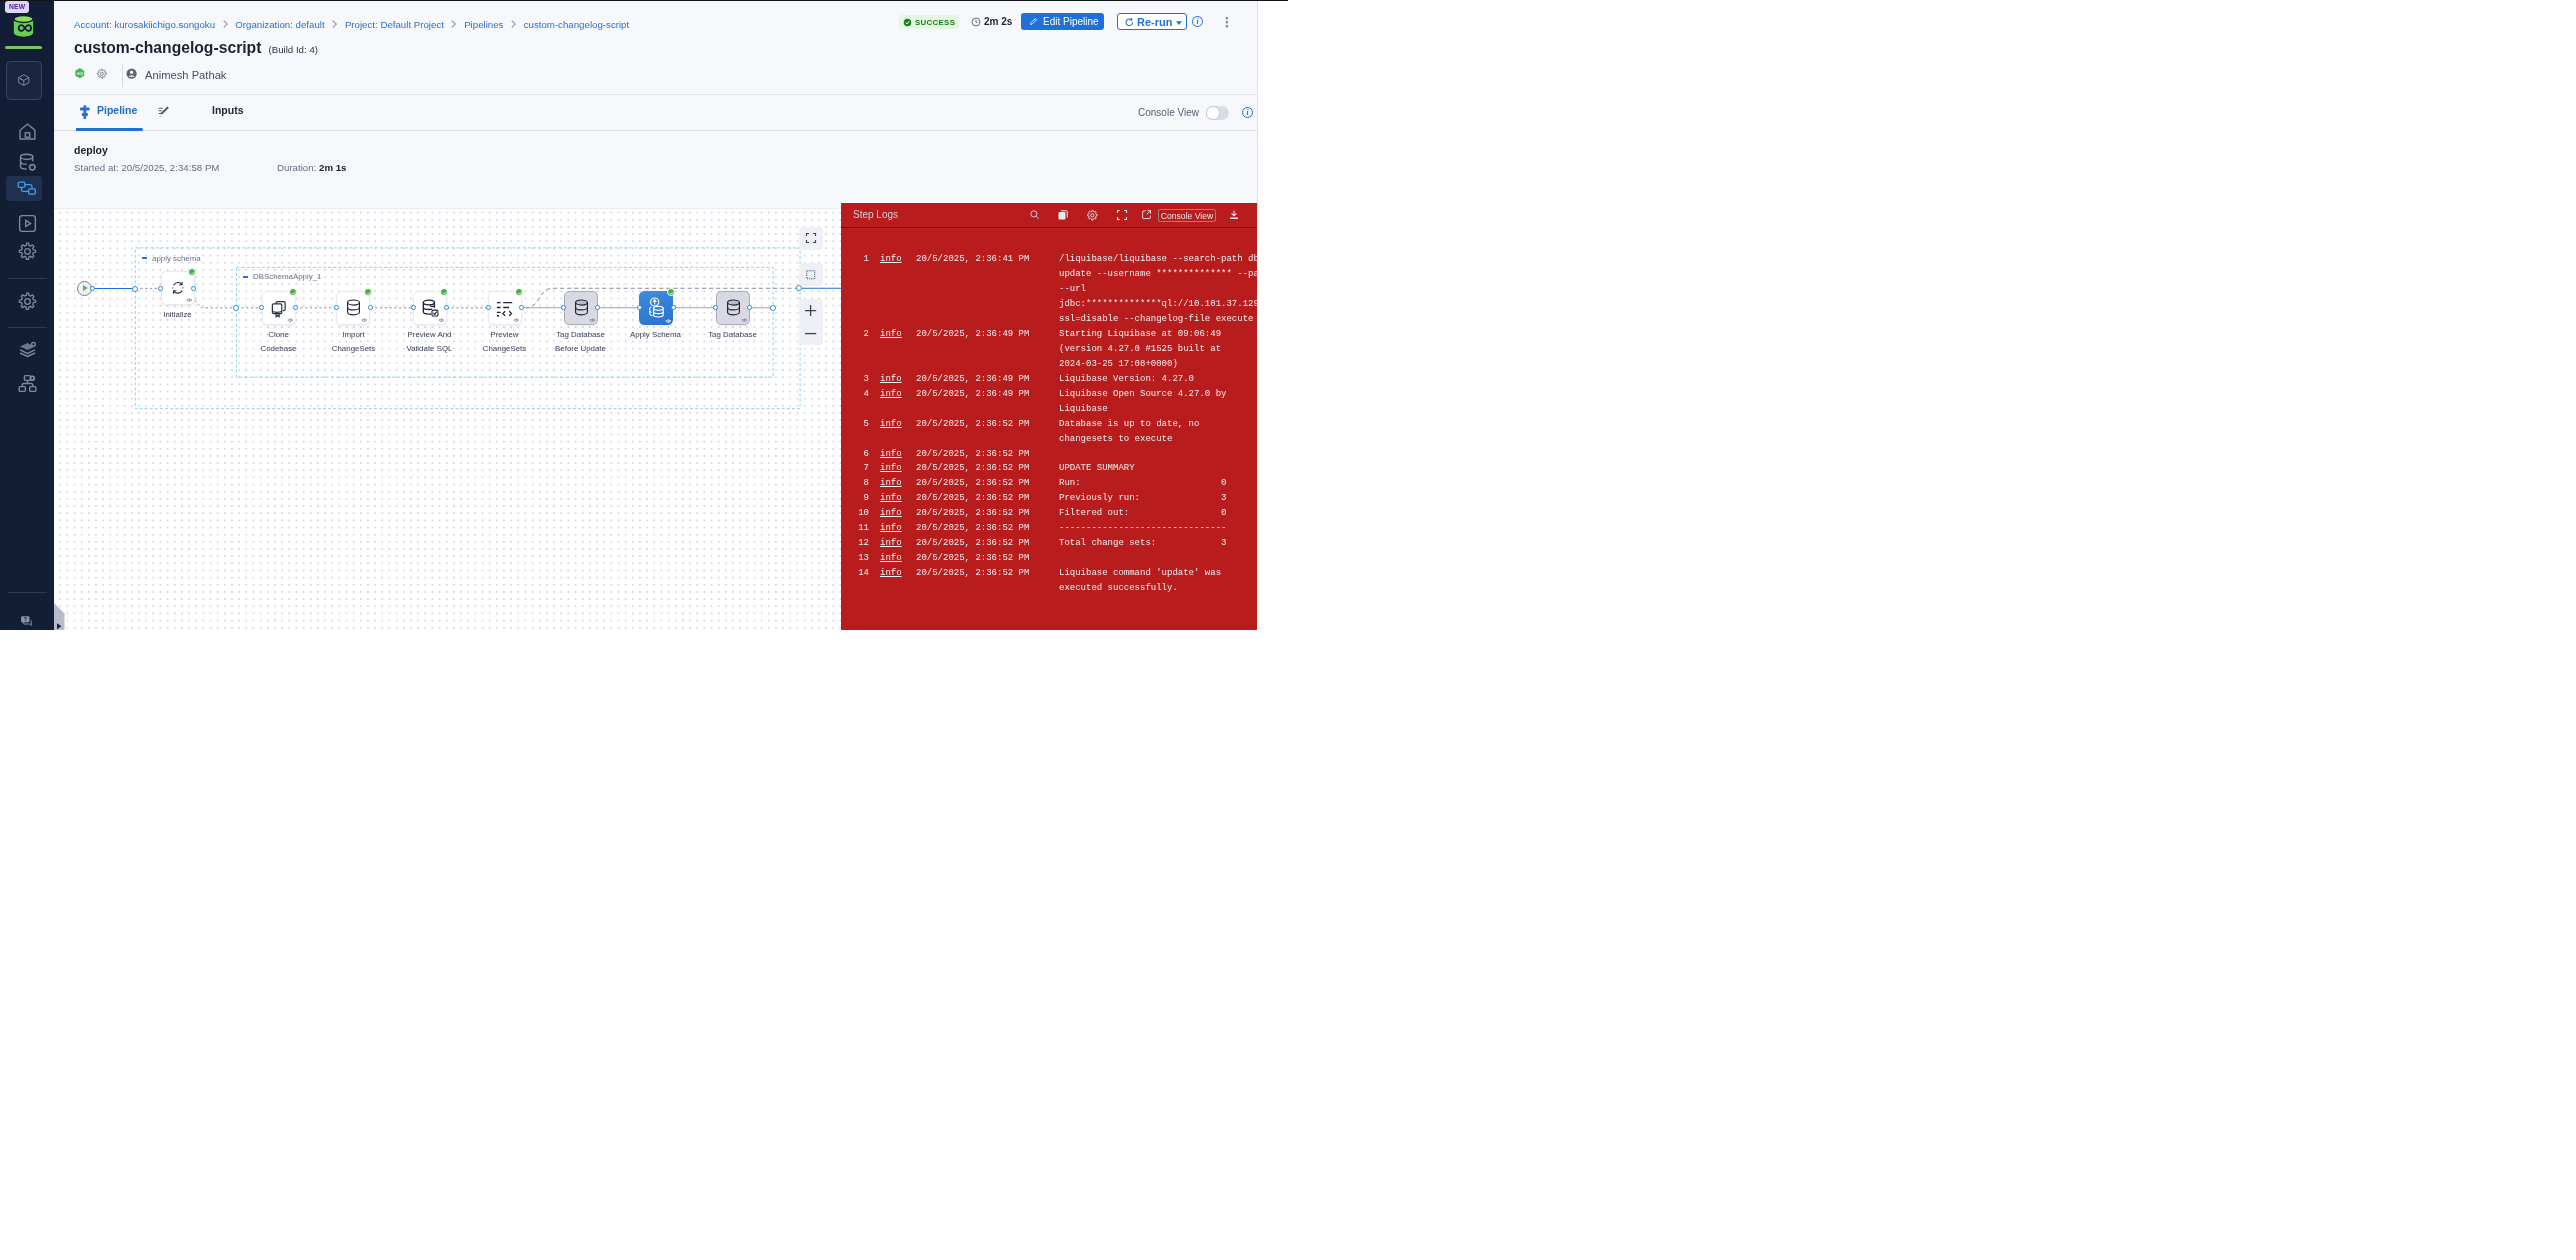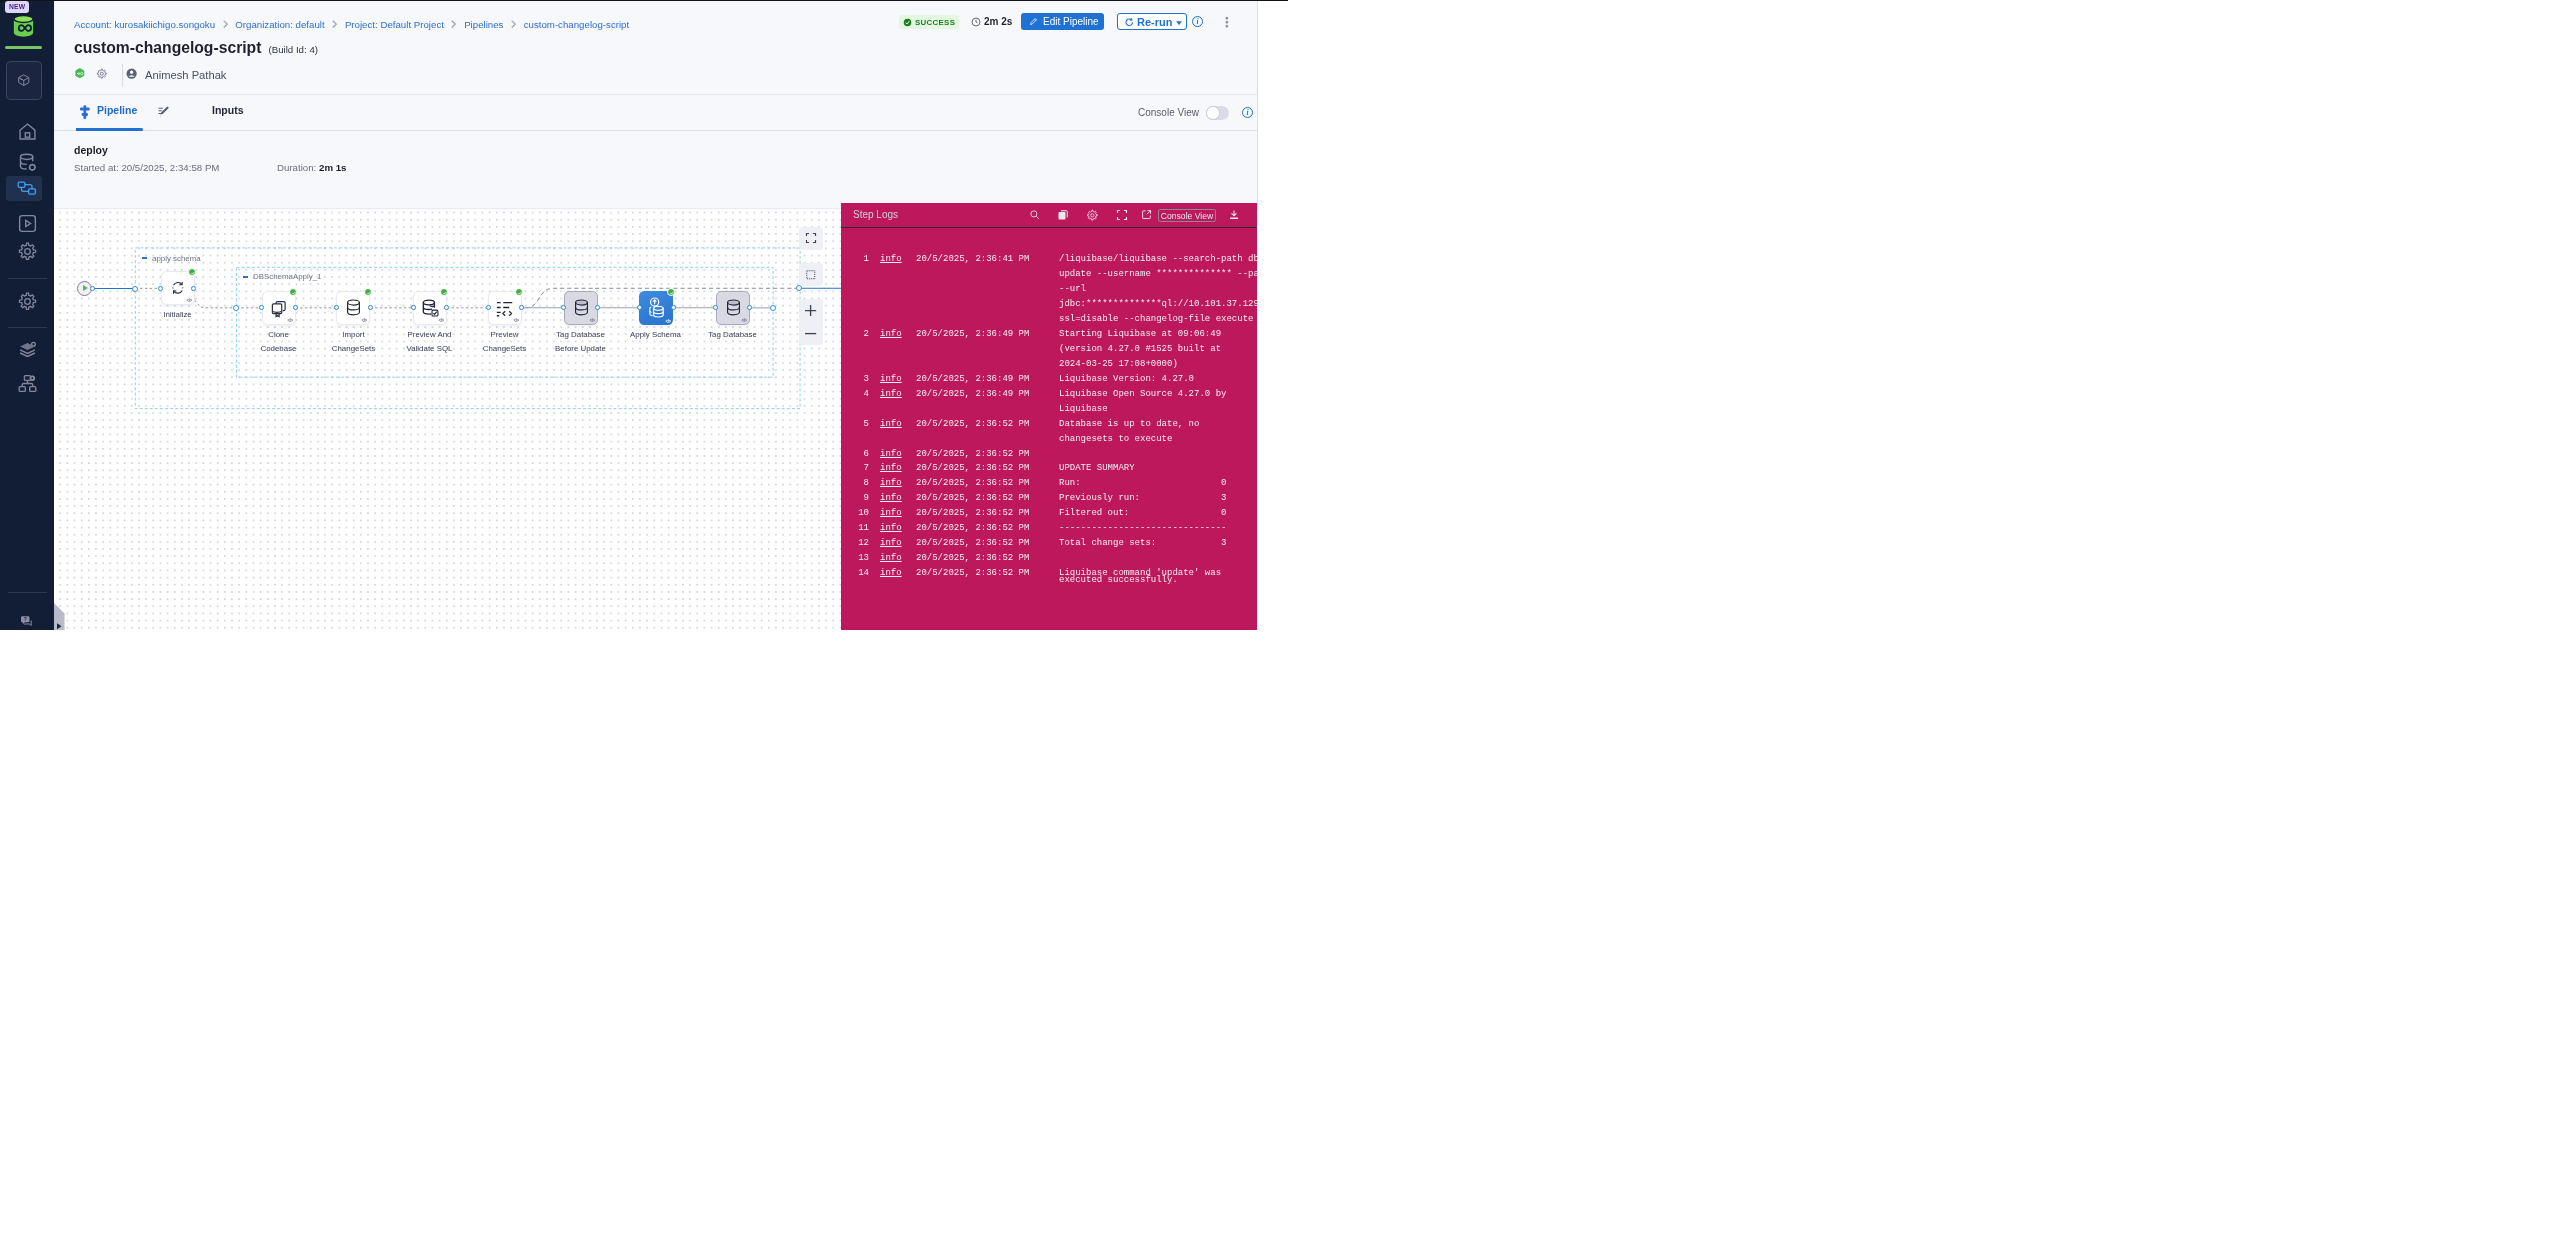--- a/index.html
+++ b/index.html
@@ -5,21 +5,21 @@
 html,body { width:1288px; height:630px; overflow:hidden; font-family:"Liberation Sans", sans-serif; background:#ffffff; }
 #page { position:absolute; inset:0; }
 .abs { position:absolute; }
 #topstrip { left:0; top:0; width:1288px; height:1.3px; background:#111318; z-index:40; }
 #sidebar { left:0; top:0; width:54px; height:630px; background:#121e36; }
 #appmain { left:54px; top:1.3px; width:1204px; height:629px; background:#f7f8fb; border-right:0.7px solid #dcdee8; }
 svg { display:block; }
 .navicon { position:absolute; left:16.5px; width:21px; height:21px; color:#818699; }
 .bcrumb { color:#2b6fd2; }
 .sep { display:inline-block; width:5.2px; height:8.2px; margin:0 7.5px; background:none; position:relative; top:0.7px; }
-#logpanel { position:absolute; left:841px; top:203px; width:416px; height:427px; background:#be185d; color:#f1f1f3; }
+#logpanel { position:absolute; left:841px; top:203px; width:416px; height:427px; background:#b91c1c; color:#f1f1f3; }
 .lrow { position:absolute; left:0; width:416px; height:15px; font-family:"Liberation Mono", monospace; font-size:9px; line-height:15px; white-space:pre; }
 .lnum { position:absolute; right:388px; text-align:right; }
 .linfo { position:absolute; left:39px;text-decoration:underline; }
 .lts { position:absolute; left:75px; }
 .lmsg { position:absolute; left:218px; }
 .node { position:absolute; width:34px; height:34px; background:#fff; border:0.7px solid #e9eaf1; border-radius:5.2px; box-shadow:0 1.5px 3px rgba(40,41,61,.06); }
 .node.gray { background:#d8d9e3; border:1.1px solid #a8aaba; }
 .node.blue { background:linear-gradient(160deg,#3c8ce0,#2a72cc); border:none; }
 .nlabel { position:absolute; font-size:7.9px; line-height:14px; color:#3c405a; text-align:center; white-space:pre-line; }
 .badge { position:absolute; width:8.2px; height:8.2px; border-radius:50%; background:#43ad41; border:1.1px solid #fff; }
@@ -451,15 +451,15 @@
   <div class="lrow" style="top:229px"><span class="lmsg">changesets to execute</span></div>
   <div class="lrow" style="top:244px"><span class="lnum" style="width:28px">6</span><span class="linfo">info</span><span class="lts">20/5/2025, 2:36:52 PM</span></div>
   <div class="lrow" style="top:258px"><span class="lnum" style="width:28px">7</span><span class="linfo">info</span><span class="lts">20/5/2025, 2:36:52 PM</span><span class="lmsg">UPDATE SUMMARY</span></div>
   <div class="lrow" style="top:273px"><span class="lnum" style="width:28px">8</span><span class="linfo">info</span><span class="lts">20/5/2025, 2:36:52 PM</span><span class="lmsg">Run:                          0</span></div>
   <div class="lrow" style="top:288px"><span class="lnum" style="width:28px">9</span><span class="linfo">info</span><span class="lts">20/5/2025, 2:36:52 PM</span><span class="lmsg">Previously run:               3</span></div>
   <div class="lrow" style="top:303px"><span class="lnum" style="width:28px">10</span><span class="linfo">info</span><span class="lts">20/5/2025, 2:36:52 PM</span><span class="lmsg">Filtered out:                 0</span></div>
   <div class="lrow" style="top:318px"><span class="lnum" style="width:28px">11</span><span class="linfo">info</span><span class="lts">20/5/2025, 2:36:52 PM</span><span class="lmsg">-------------------------------</span></div>
   <div class="lrow" style="top:333px"><span class="lnum" style="width:28px">12</span><span class="linfo">info</span><span class="lts">20/5/2025, 2:36:52 PM</span><span class="lmsg">Total change sets:            3</span></div>
   <div class="lrow" style="top:348px"><span class="lnum" style="width:28px">13</span><span class="linfo">info</span><span class="lts">20/5/2025, 2:36:52 PM</span></div>
   <div class="lrow" style="top:363px"><span class="lnum" style="width:28px">14</span><span class="linfo">info</span><span class="lts">20/5/2025, 2:36:52 PM</span><span class="lmsg">Liquibase command 'update' was</span></div>
-  <div class="lrow" style="top:370px"><span class="lmsg">executed successfully.</span></div>
+  <div class="lrow" style="top:378px"><span class="lmsg">executed successfully.</span></div>
 </div>
 
 
 </body></html>

